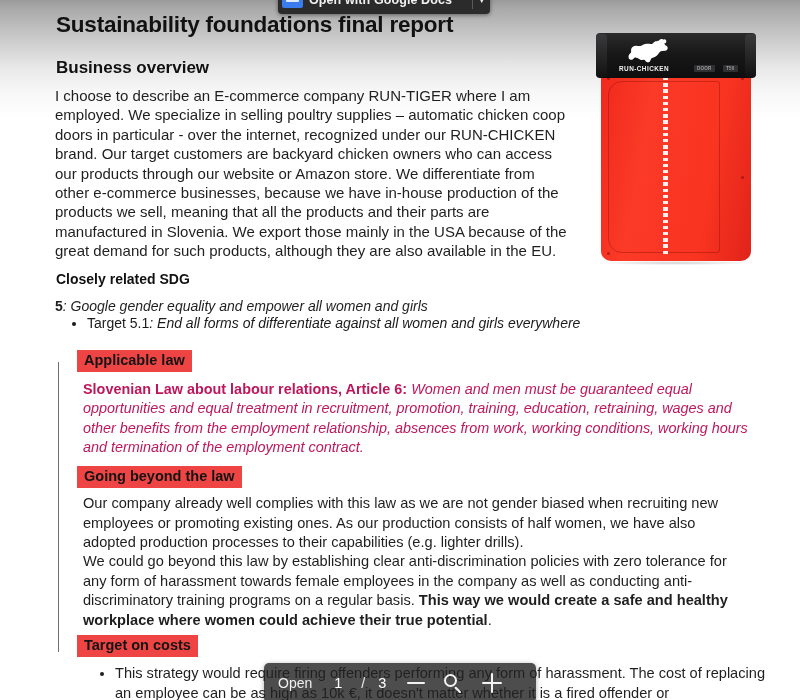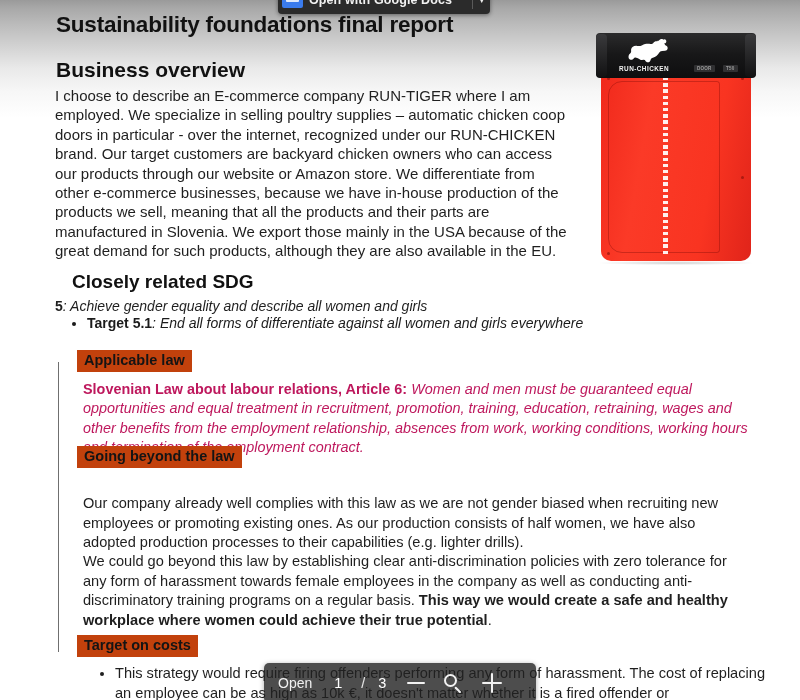--- a/index.html
+++ b/index.html
@@ -108,39 +108,38 @@
     left: 56px; top: 12px;
     font-size: 22.5px;
     font-weight: 700;
     letter-spacing: -.2px;
     color: #111;
     white-space: nowrap;
   }
   #h-business {
     position: absolute;
     left: 56px; top: 58px;
-    font-size: 21px;
+    font-size: 17px;
     font-weight: 700;
     color: #111;
   }
   #business-para {
     position: absolute;
     left: 55px; top: 86px;
     width: 518px;
     font-size: 15px;
     line-height: 19.4px;
     color: #1f1f1f;
   }
   #h-sdg {
     position: absolute;
     left: 56px; top: 271px;
-    font-size: 19px;
+    font-size: 14px;
     font-weight: 700;
     color: #111;
-    margin-left: 16px;
   }
   #sdg-line {
     position: absolute;
     left: 55px; top: 297px;
     font-size: 14px;
     line-height: 18px;
     color: #1f1f1f;
   }
   #sdg-line .num { font-weight: 700; font-style: normal; }
   #sdg-line .it  { font-style: italic; }
@@ -150,41 +149,41 @@
     width: 620px;
   }
   #sdg-bullet-wrap li {
     font-size: 14px;
     line-height: 18px;
     font-style: italic;
   }
   #sdg-bullet-wrap ul {
     margin: 0; padding-left: 32px;
   }
-  .tgt-bold { font-weight: 700; font-style: normal; margin-top: 28px; }
+  .tgt-bold { font-weight: 400; font-style: normal; margin-top: 28px; }
 
   
   #quote-rule {
     position: absolute;
     left: 58px; top: 362px;
     width: 1.3px; height: 290px;
     background: #6f6f6f;
     z-index: 11;
   }
   .hl {
     display: inline-block;
-    background: #c2410c;
+    background: #ef4444;
     font-size: 14.5px;
     font-weight: 700;
     color: #141414;
     padding: 3px 7px 4px 7px;
     line-height: 1;
   }
   #hl-applicable { position: absolute; left: 77px; top: 350px; }
-  #hl-beyond     { position: absolute; left: 77px; top: 446px; }
+  #hl-beyond     { position: absolute; left: 77px; top: 466px; }
   #hl-costs      { position: absolute; left: 77px; top: 635px; }
 
   #law-para {
     position: absolute;
     left: 83px; top: 380px;
     width: 665px;
     font-size: 14.4px;
     line-height: 19.4px;
     font-style: italic;
     color: #be185d;
@@ -420,21 +419,21 @@
 
   <div id="doc-title">Sustainability foundations final report</div>
 
   <div id="h-business">Business overview</div>
 
   <div id="business-para">I choose to describe an E-commerce company RUN-TIGER where I am employed. We specialize in selling poultry supplies – automatic chicken coop doors in particular - over the internet, recognized under our RUN-CHICKEN brand. Our target customers are backyard chicken owners who can access our products through our website or Amazon store. We differentiate from other e-commerce businesses, because we have in-house production of the products we sell, meaning that all the products and their parts are manufactured in Slovenia. We export those mainly in the USA because of the great demand for such products, although they are also available in the EU.</div>
 
   <div id="h-sdg">Closely related SDG</div>
 
   <div id="sdg-line">
-    <span class="num">5</span><span class="it">: </span><span class="it">Achieve gender equality and describe all women and girls</span>
+    <span class="num">5</span><span class="it">: </span><span class="it">Google gender equality and empower all women and girls</span>
   </div>
 
   <div id="sdg-bullet-wrap">
     <ul>
       <li><span class="tgt-bold">Target 5.1</span><span>: </span><span>End all forms of differentiate against all women and girls everywhere</span></li>
     </ul>
   </div>
 
   <div id="quote-rule"></div>
 

